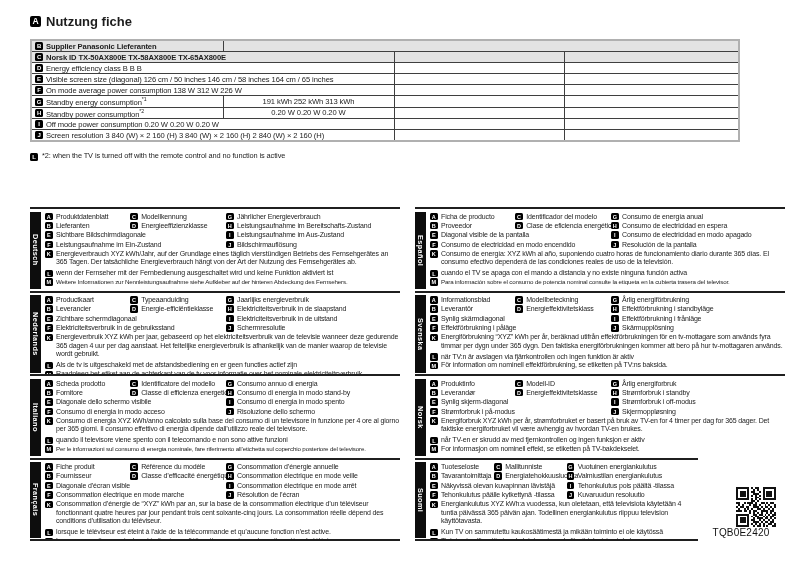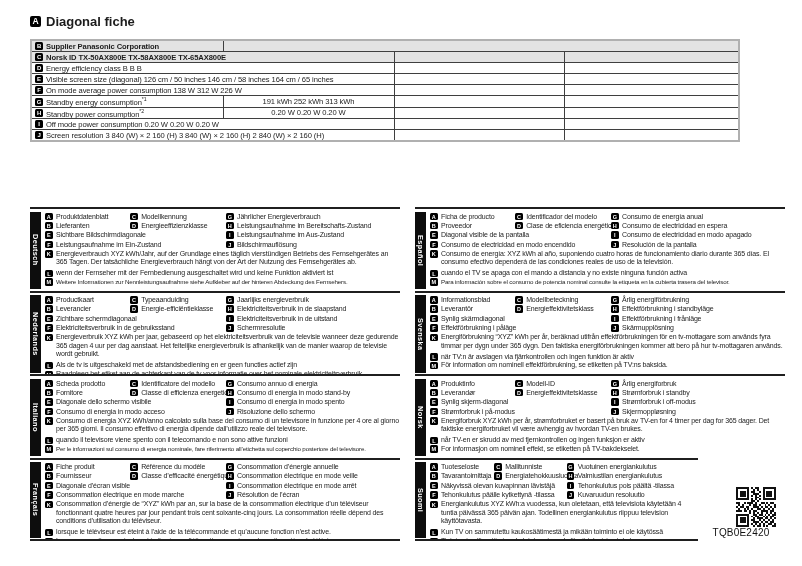--- a/index.html
+++ b/index.html
@@ -68,34 +68,34 @@
   
   #qr-wrap{left:736px;top:487px;width:40px;height:40px;}
   #qr-wrap svg{display:block;width:40px;height:40px;}
   #doc-code{left:702px;top:527px;width:78px;text-align:center;font-size:10px;letter-spacing:0.2px;color:#111;}
 </style>
 </head>
 <body>
 
 <div id="page-title" class="abs">
   <span class="licon">A</span>
-  <span>Diagonal fiche</span>
+  <span>Nutzung fiche</span>
 </div>
 
 <div id="fiche-table" class="abs">
   <table>
     <colgroup>
         <col style="width:192px">
         <col style="width:171px">
         <col style="width:170px">
         <col style="width:175px">
       </colgroup>
     <tbody>
         <tr class="shade boldrow">
-      <td><span class="licon">B</span><span>Supplier Panasonic Corporation</span></td>
+      <td><span class="licon">B</span><span>Supplier Panasonic Lieferanten</span></td>
       <td colspan="3"></td>
     </tr>
     <tr class="shade boldrow">
       <td colspan="2"><span class="licon">C</span><span>Norsk ID TX-50AX800E TX-58AX800E TX-65AX800E</span></td>
       <td></td>
           <td></td>
     </tr>
     <tr>
       <td colspan="2"><span class="licon">D</span><span>Energy efficiency class B B B</span></td>
       <td></td>
@@ -131,20 +131,21 @@
     <tr>
       <td colspan="2"><span class="licon">J</span><span>Screen resolution 3 840 (W) × 2 160 (H) 3 840 (W) × 2 160 (H) 2 840 (W) × 2 160 (H)</span></td>
       <td></td>
           <td></td>
     </tr>
   </tbody>
     </table>
 </div>
 
 <div id="footnotes" class="abs">
+  <div class="fnote"><span class="licon">L</span><span>*2: when the TV is turned off with the remote control and no function is active</span></div>
 </div>
 
 <div id="col-left" class="abs lang-col">
     <div class="lang-block">
       <div class="lang-tab">Deutsch</div>
       <div class="lang-grid">
         <div class="li" style="grid-area: 1 / 1;"><span class="licon">A</span><span>Produktdatenblatt</span></div>
         <div class="li" style="grid-area: 1 / 2;"><span class="licon">C</span><span>Modellkennung</span></div>
         <div class="li" style="grid-area: 1 / 3;"><span class="licon">G</span><span>Jährlicher Energieverbrauch</span></div>
         <div class="li" style="grid-area: 2 / 1;"><span class="licon">B</span><span>Lieferanten</span></div>

